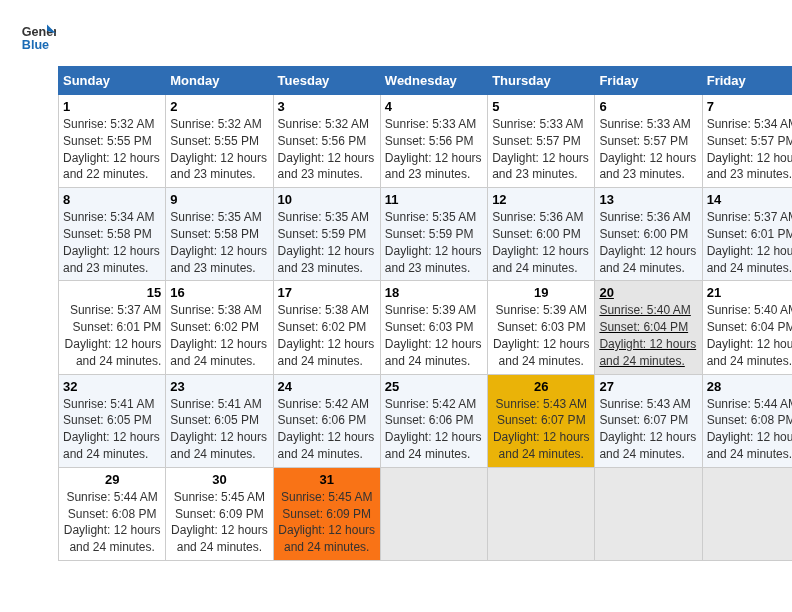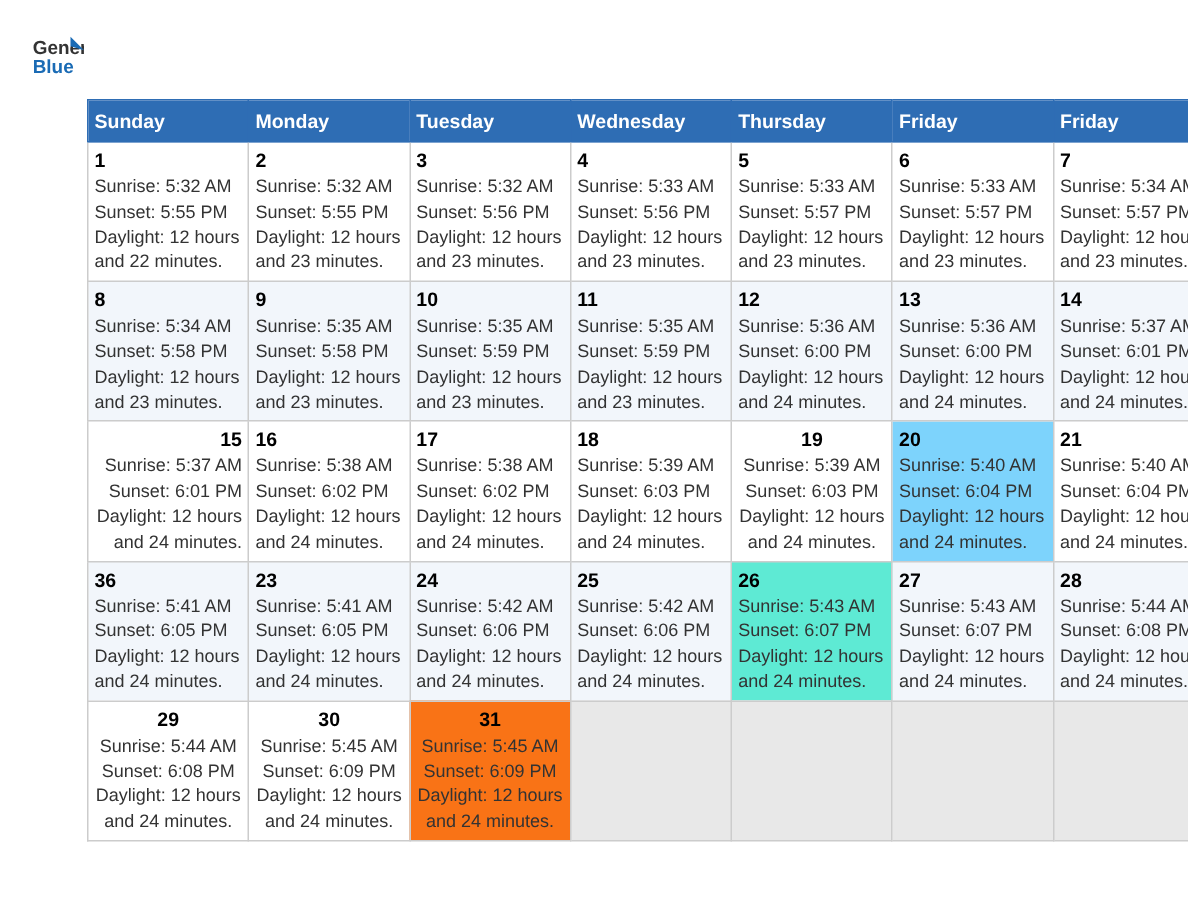--- a/index.html
+++ b/index.html
@@ -244,38 +244,38 @@
 Daylight: 12 hours
 and 24 minutes.</div>
         </td>
         <td style="background-color: rgb(255, 255, 255); text-align: center;">
           <span class="day-number">19</span>
           <div class="day-info" style="white-space: pre-line;">Sunrise: 5:39 AM
 Sunset: 6:03 PM
 Daylight: 12 hours
 and 24 minutes.</div>
         </td>
-        <td style="background-color: #7dd3fc;">
+        <td style="background-color: #e5e5e5; text-decoration: underline;">
           <span class="day-number">20</span>
           <div class="day-info" style="white-space: pre-line;">Sunrise: 5:40 AM
 Sunset: 6:04 PM
 Daylight: 12 hours
 and 24 minutes.</div>
         </td>
         <td style="background-color: rgb(255, 255, 255);">
           <span class="day-number">21</span>
           <div class="day-info" style="white-space: pre-line;">Sunrise: 5:40 AM
 Sunset: 6:04 PM
 Daylight: 12 hours
 and 24 minutes.</div>
         </td>
       </tr>
       <tr>
         <td style="background-color: rgb(242, 246, 251);">
-          <span class="day-number">36</span>
+          <span class="day-number">32</span>
           <div class="day-info" style="white-space: pre-line;">Sunrise: 5:41 AM
 Sunset: 6:05 PM
 Daylight: 12 hours
 and 24 minutes.</div>
         </td>
         <td style="background-color: rgb(242, 246, 251);">
           <span class="day-number">23</span>
           <div class="day-info" style="white-space: pre-line;">Sunrise: 5:41 AM
 Sunset: 6:05 PM
 Daylight: 12 hours
@@ -288,21 +288,21 @@
 Daylight: 12 hours
 and 24 minutes.</div>
         </td>
         <td style="background-color: rgb(242, 246, 251);">
           <span class="day-number">25</span>
           <div class="day-info" style="white-space: pre-line;">Sunrise: 5:42 AM
 Sunset: 6:06 PM
 Daylight: 12 hours
 and 24 minutes.</div>
         </td>
-        <td style="background-color: #5eead4;">
+        <td style="background-color: #eab308; text-align: center;">
           <span class="day-number">26</span>
           <div class="day-info" style="white-space: pre-line;">Sunrise: 5:43 AM
 Sunset: 6:07 PM
 Daylight: 12 hours
 and 24 minutes.</div>
         </td>
         <td style="background-color: rgb(242, 246, 251);">
           <span class="day-number">27</span>
           <div class="day-info" style="white-space: pre-line;">Sunrise: 5:43 AM
 Sunset: 6:07 PM

